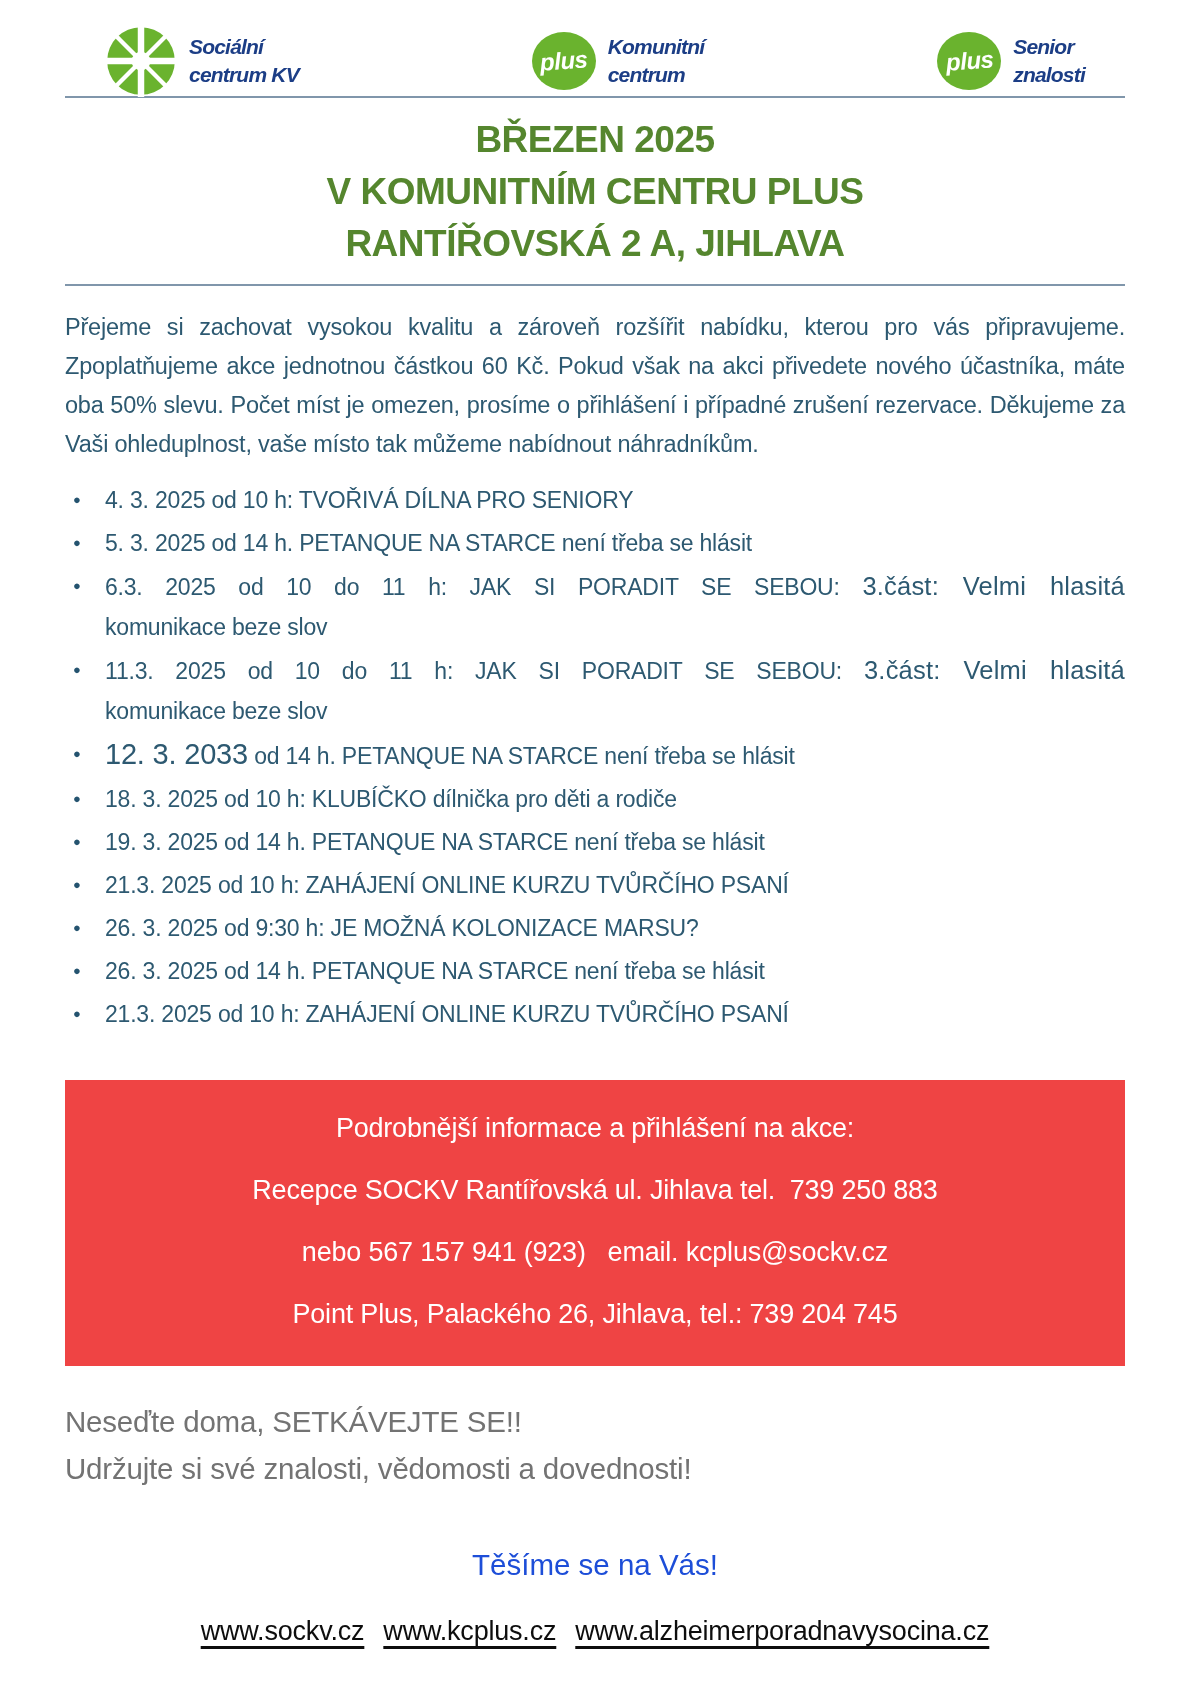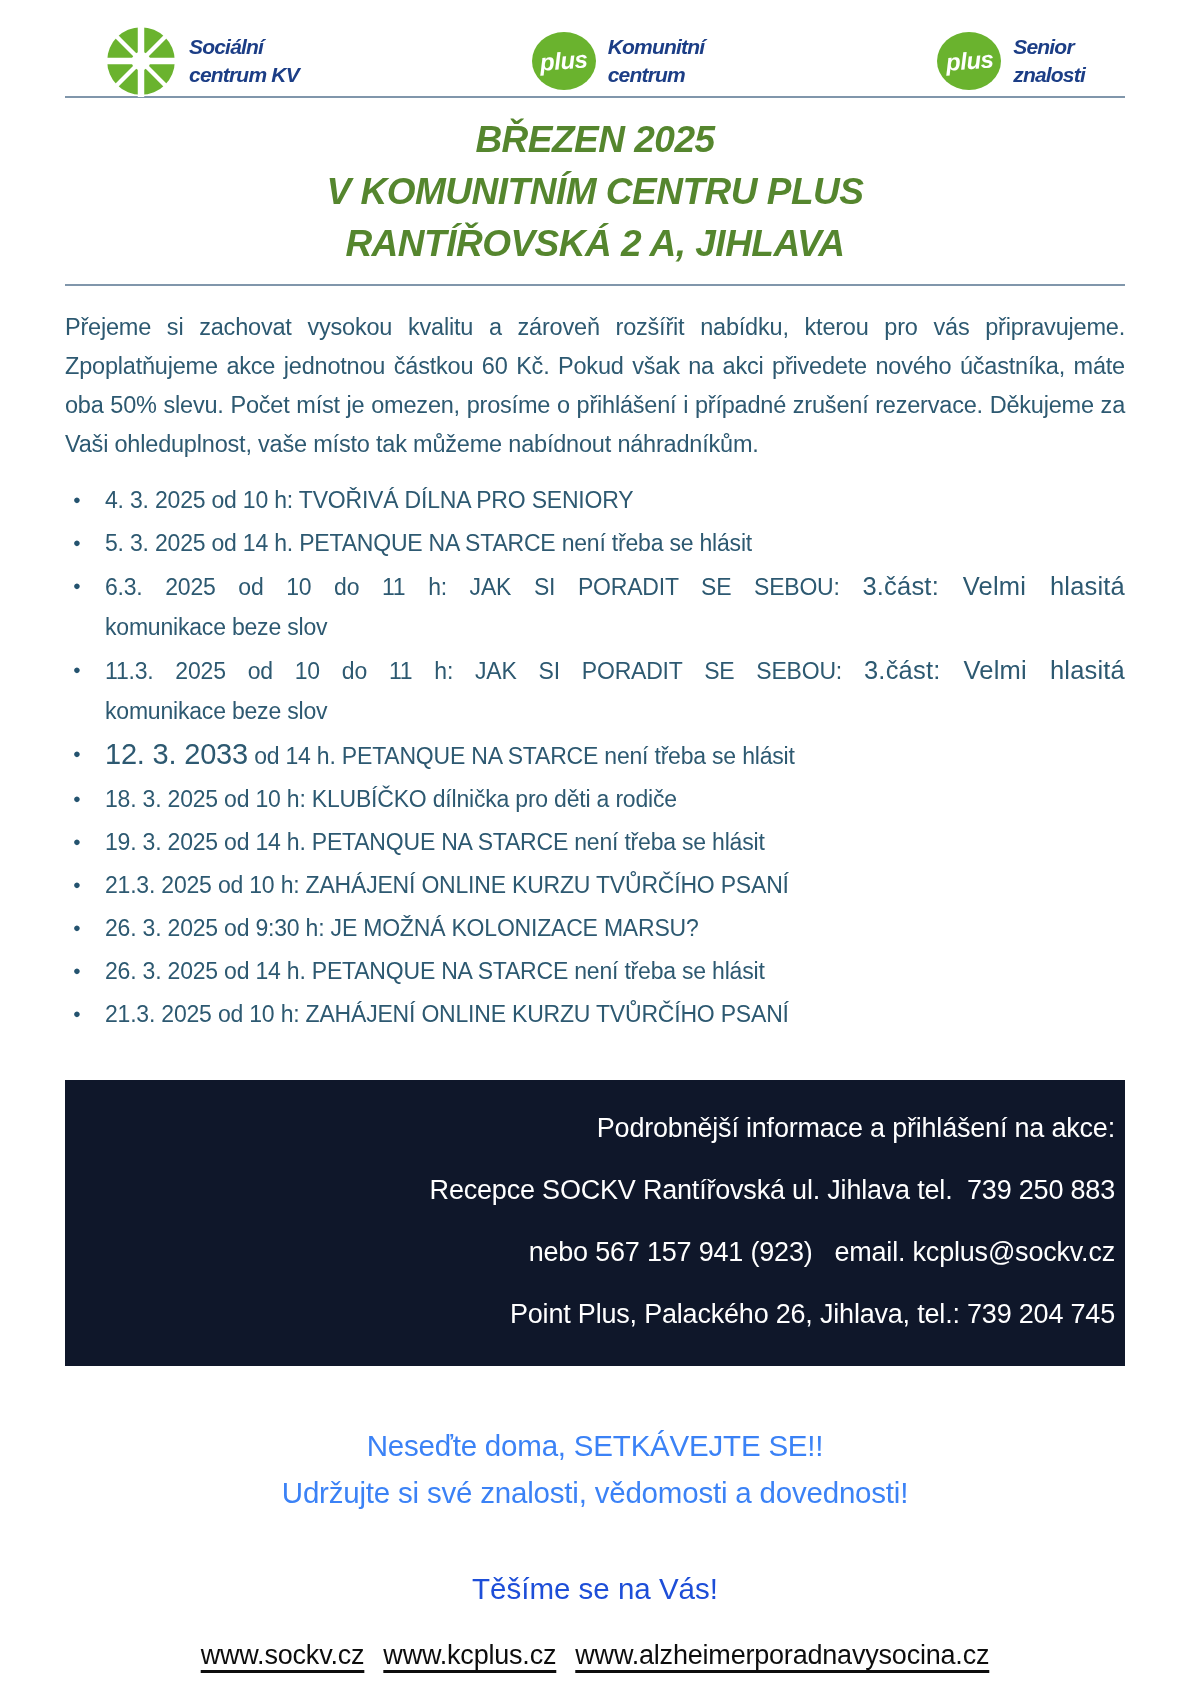--- a/index.html
+++ b/index.html
@@ -17,41 +17,41 @@
   .plus-badge { width:64px; height:58px; border-radius:50%; background:#6ab32e;
     display:flex; align-items:center; justify-content:center; flex:0 0 auto; }
   .plus-badge span { color:#ffffff; font-style:italic; font-weight:bold; font-size:24px;
     transform:rotate(-4deg); letter-spacing:-0.5px; }
   .logo-text { color:#1c3e86; font-style:italic; font-weight:bold;
     font-size:21px; line-height:28px; letter-spacing:-0.8px; }
   
   .divider { border:none; border-top:2px solid #8096ab; margin:0; }
   .divider.top { margin-top:0px; }
   
-  .title { text-align:center; padding:16px 0 14px 0;font-style:italic; }
+  .title { text-align:center; padding:16px 0 14px 0; }
   .title div { color:#55862e; font-weight:bold; font-size:37px; line-height:52px; letter-spacing:-0.5px; }
   
   .intro { margin-top:22px; color:#2d5971; font-size:23.5px; line-height:39px;
     text-align:justify; letter-spacing:-0.2px; }
   
   .events { list-style:none; margin-top:16px; }
   .event-item { position:relative; padding-left:40px; margin-bottom:3px;
     color:#2d5971; font-size:23px; line-height:40px; letter-spacing:-0.2px; }
   .event-item::before { content:"●"; position:absolute; left:8px; top:0;
     font-size:13px; line-height:40px; color:#24536f; }
   .event-line.spread { text-align:justify; text-align-last:justify; }
   .event-line .big { font-size:29px; }
   .event-line .alt { font-size:25.5px; letter-spacing:0.2px; }
   
-  .info-box { margin-top:46px; background:#0f172a; color:#ffffff; text-align:right;
+  .info-box { margin-top:46px; background:#ef4444; color:#ffffff; text-align:center;
     padding:22px 10px 26px 10px; }
   .info-box div { font-size:27px; line-height:52px; margin-bottom:10px; letter-spacing:-0.2px; }
   .info-box div:last-child { margin-bottom:0; }
   
-  .closing { text-align:center; margin-top:56px; color:#3b82f6; }
+  .closing { text-align:left; margin-top:32px; color:#737373; }
   .closing div { font-size:29.5px; line-height:47px; letter-spacing:-0.2px; }
   .tesime { text-align:center; margin-top:56px; color:#1d4ed8; font-size:29.5px; }
   
   .links { display:flex; justify-content:center; align-items:baseline; gap:19px; margin-top:34px; }
   .links a { color:#0d0d0d; font-size:27px; letter-spacing:-0.2px;
     text-decoration:underline; text-decoration-thickness:2.5px; text-underline-offset:6px; }
 </style>
 </head>
 <body>
 

